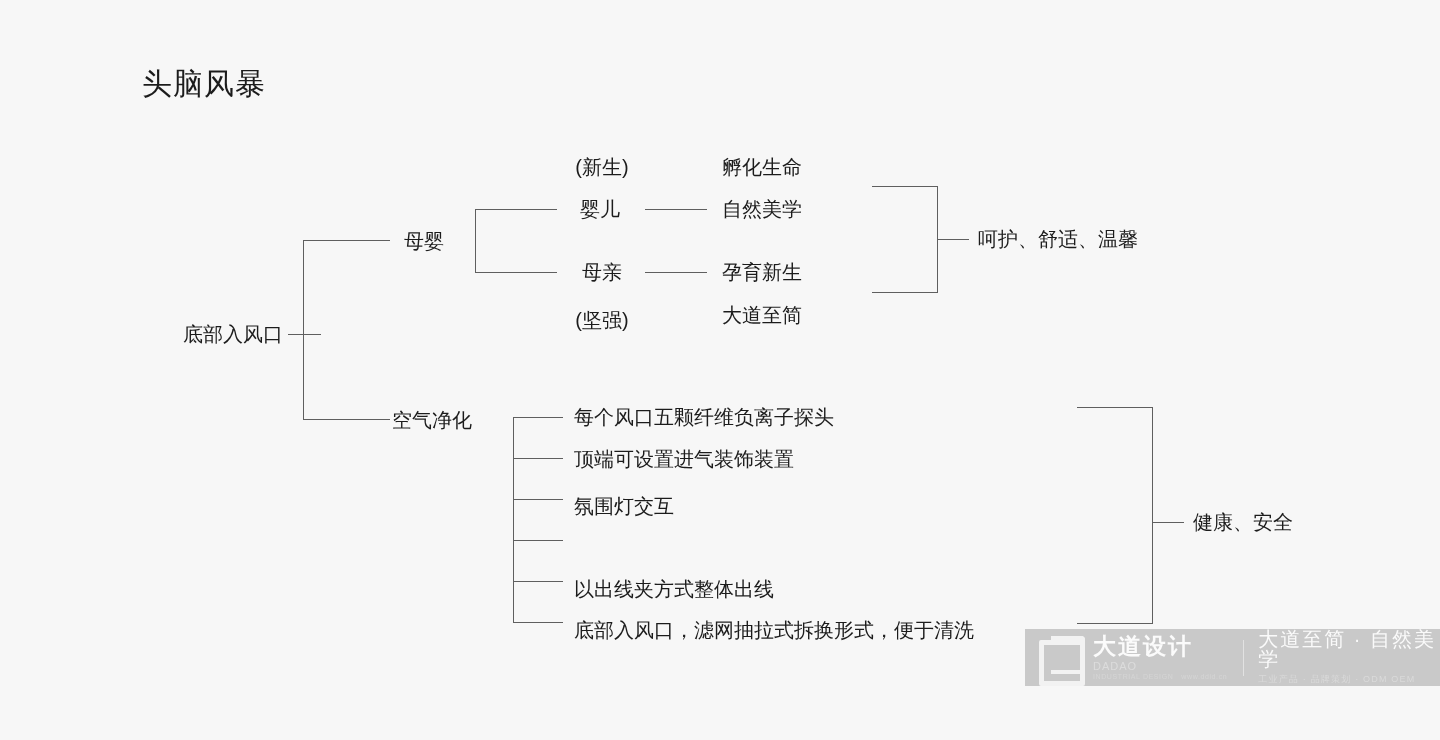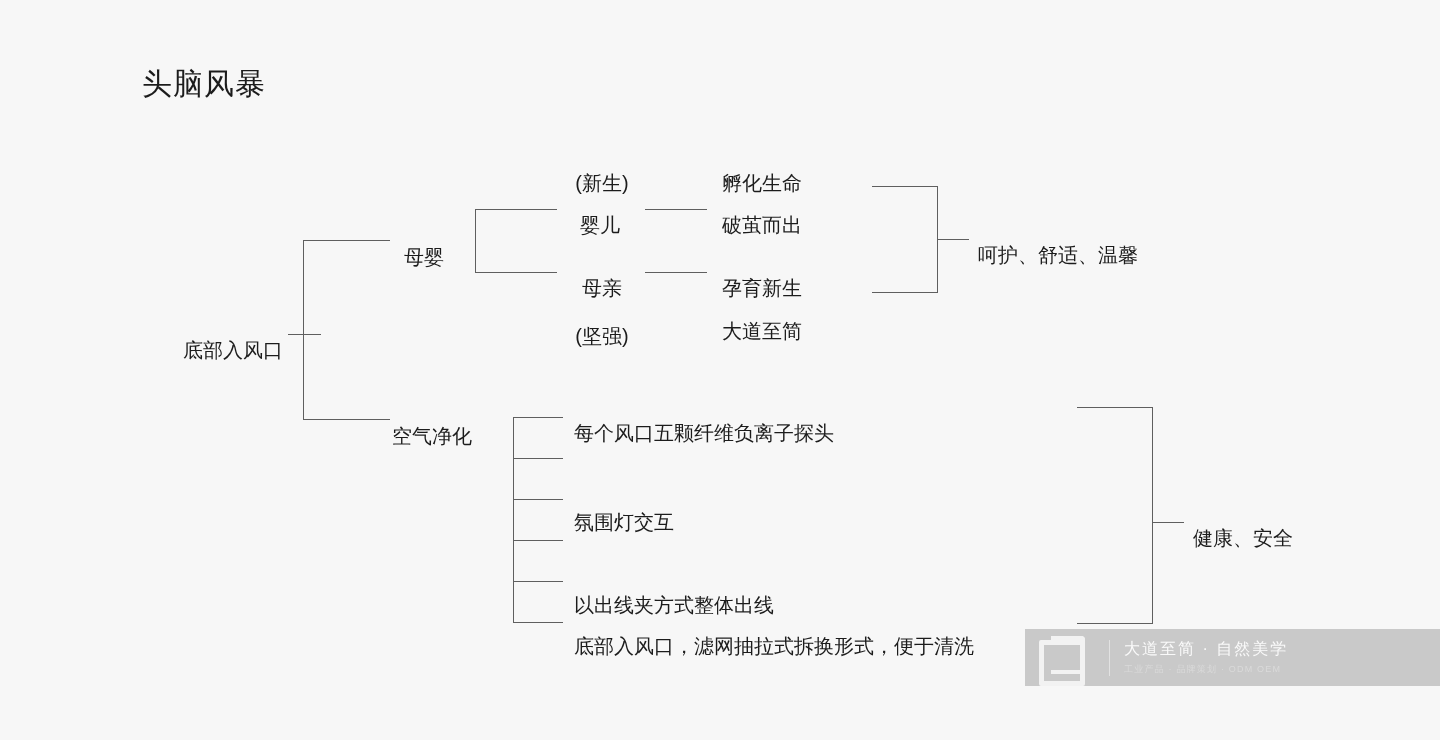--- a/index.html
+++ b/index.html
@@ -32,21 +32,20 @@
     white-space: nowrap;
   }
 
   
   .node {
     position: absolute;
     font-size: 20px;
     line-height: 26px;
     color: #1c1c1c;
     white-space: nowrap;
-    margin-top: 16px;
   }
   .node.center { transform: translate(-50%, -50%); }
   .node.lead   { transform: translateY(-50%); }
   .node.trail  { transform: translate(-100%, -50%); }
 
   
   .hline {
     position: absolute;
     height: 0;
     border-top: 1.3px solid #5f5f5f;
@@ -126,21 +125,21 @@
     background: #e2e2e2;
     margin: 0 14px 0 16px;
     flex: 0 0 auto;
   }
   .wm-right {
     display: flex;
     flex-direction: column;
     justify-content: center;
   }
   .wm-slogan {
-    font-size: 16px;
+    font-size: 20px;
     color: #fafafa;
     letter-spacing: 2px;
     line-height: 20px;
   }
   .wm-sub {
     font-size: 9px;
     color: #dadada;
     letter-spacing: 1.2px;
     line-height: 14px;
     margin-top: 3px;
@@ -165,21 +164,21 @@
   <div class="node lead" style="left:404px; top:241px;">母婴</div>
 
   <div class="vline" style="left:475px; top:209px; height:64px;"></div>
   <div class="hline" style="left:475px; top:209px; width:82px;"></div>
   <div class="hline" style="left:475px; top:272px; width:82px;"></div>
 
   <div class="node center" style="left:602px; top:167px;">(新生)</div>
   <div class="node center" style="left:600px; top:209px;">婴儿</div>
   <div class="hline" style="left:645px; top:209px; width:62px;"></div>
   <div class="node lead" style="left:722px; top:167px;">孵化生命</div>
-  <div class="node lead" style="left:722px; top:209px;">破茧而出</div>
+  <div class="node lead" style="left:722px; top:209px;">自然美学</div>
 
   <div class="node center" style="left:602px; top:272px;">母亲</div>
   <div class="node center" style="left:602px; top:320px;">(坚强)</div>
   <div class="hline" style="left:645px; top:272px; width:62px;"></div>
   <div class="node lead" style="left:722px; top:272px;">孕育新生</div>
   <div class="node lead" style="left:722px; top:315px;">大道至简</div>
 
   <div class="vline" style="left:937px; top:186px; height:106px;"></div>
   <div class="hline" style="left:872px; top:186px; width:66px;"></div>
   <div class="hline" style="left:872px; top:292px; width:66px;"></div>
@@ -191,34 +190,43 @@
   <div class="vline" style="left:513px; top:417px; height:205px;"></div>
 
   <div class="hline" style="left:513px; top:417px; width:50px;"></div>
   <div class="hline" style="left:513px; top:458px; width:50px;"></div>
   <div class="hline" style="left:513px; top:499px; width:50px;"></div>
   <div class="hline" style="left:513px; top:540px; width:50px;"></div>
   <div class="hline" style="left:513px; top:581px; width:50px;"></div>
   <div class="hline" style="left:513px; top:622px; width:50px;"></div>
 
   <div class="node lead" style="left:574px; top:417px;">每个风口五颗纤维负离子探头</div>
+  <div class="node lead" style="left:574px; top:459px;">顶端可设置进气装饰装置</div>
   <div class="node lead" style="left:574px; top:506px;">氛围灯交互</div>
   <div class="node lead" style="left:574px; top:589px;">以出线夹方式整体出线</div>
   <div class="node lead" style="left:574px; top:630px;">底部入风口，滤网抽拉式拆换形式，便于清洗</div>
 
   <div class="vline" style="left:1152px; top:407px; height:216px;"></div>
   <div class="hline" style="left:1077px; top:407px; width:76px;"></div>
   <div class="hline" style="left:1077px; top:623px; width:76px;"></div>
   <div class="hline" style="left:1152px; top:522px; width:32px;"></div>
   <div class="node lead" style="left:1193px; top:522px;">健康、安全</div>
 
   <div class="watermark">
     <div class="wm-mark">
       <div class="sq-outer"></div>
       <div class="sq-inner"></div>
+    </div>
+    <div class="wm-left">
+      <div class="wm-cn">大道设计</div>
+      <div class="wm-en">DADAO</div>
+      <div class="wm-en2">
+        <span>INDUSTRIAL DESIGN</span>
+        <span>www.ddid.cn</span>
+      </div>
     </div>
     <div class="wm-div"></div>
     <div class="wm-right">
       <div class="wm-slogan">大道至简 · 自然美学</div>
       <div class="wm-sub">工业产品 · 品牌策划 · ODM OEM</div>
     </div>
   </div>
 
 </div>
 

